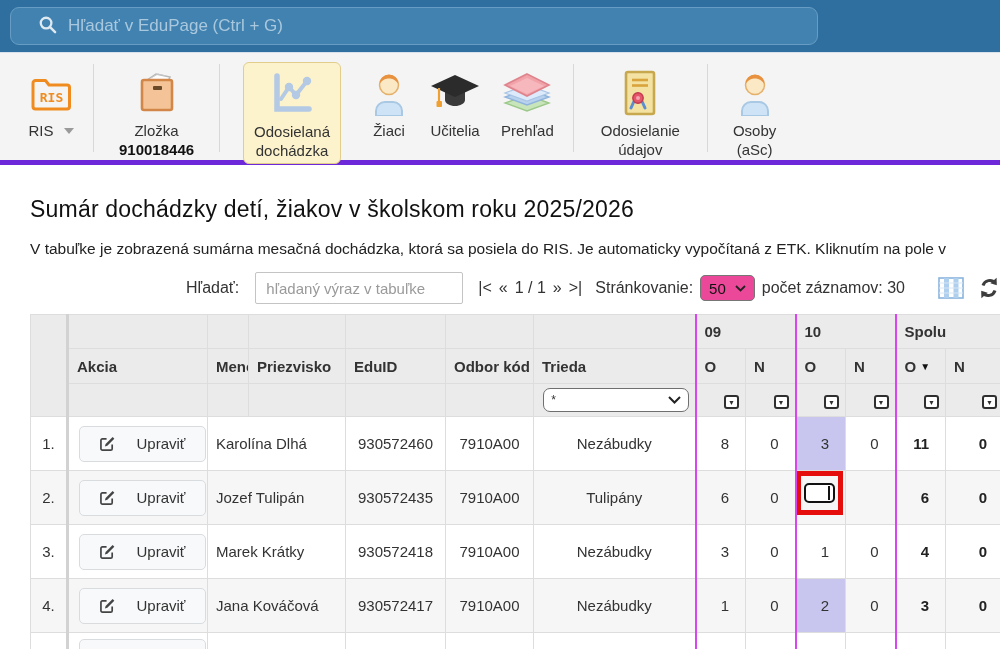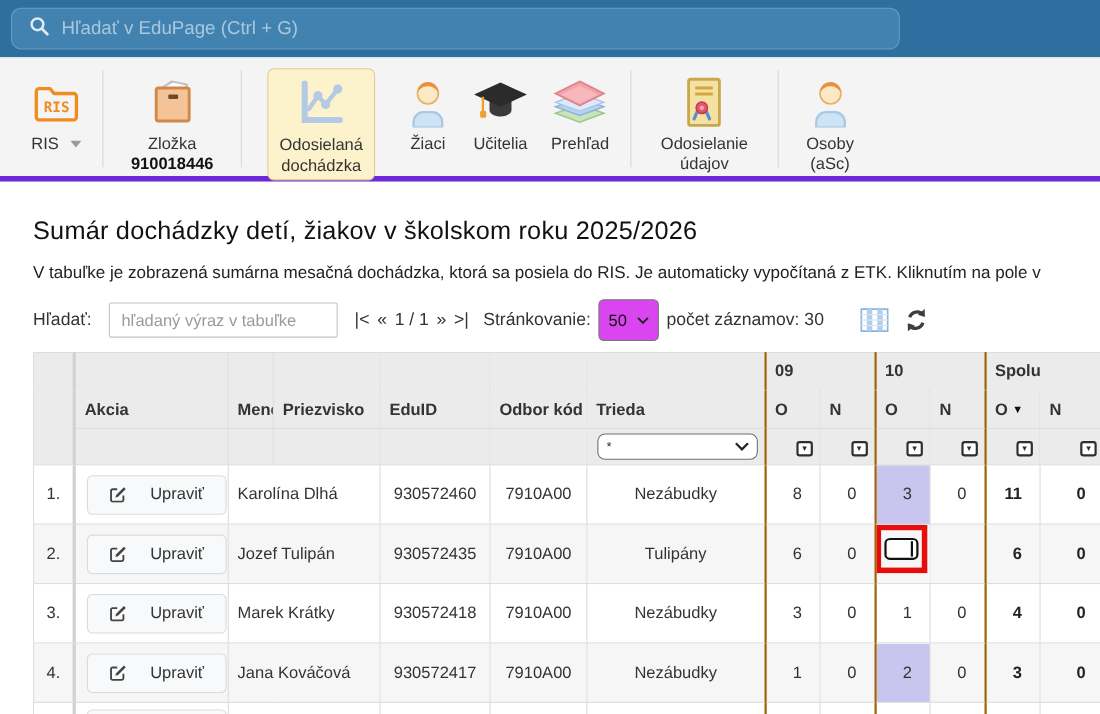--- a/index.html
+++ b/index.html
@@ -2,21 +2,21 @@
 <html><head>
 <meta charset="utf-8">
 <style>
   * { margin:0; padding:0; box-sizing:border-box; }
   html,body { width:1000px; height:649px; overflow:hidden; background:#fff;
     font-family:"Liberation Sans", sans-serif; }
 
   
   .topbar { height:52px; background:#2e6f9f; padding:7px 0 0 10px; }
   .searchpill { width:808px; height:38px; background:#4282b1; border:1px solid #679dc4;
-    border-radius:9px; display:flex; align-items:center; padding-left:15px; gap:11px; }
+    border-radius:9px; display:flex; align-items:center; padding-left:27px; gap:11px; }
   .searchpill input { flex:1; background:transparent; border:none; outline:none;
     font-size:17px; color:#e8f0f6; font-family:"Liberation Sans",sans-serif; }
   .searchpill input::placeholder { color:#a9c8dd; }
 
   
   .toolbar { height:113px; background:#f4f4f4; border-bottom:5px solid #6d28d9;
     border-top:1px solid #d8e2ea; display:flex; align-items:flex-start; padding:9px 0 0 18px; }
   .titem { display:flex; flex-direction:column; align-items:center; padding:3px 10px;
     font-size:15px; color:#333; line-height:19px; text-align:center; cursor:pointer; }
   .titem .ticon { height:56px; display:flex; align-items:center; justify-content:center; }
@@ -27,45 +27,45 @@
   .rislabel { display:flex; align-items:center; gap:10px; }
   .caret { width:0; height:0; border-left:5px solid transparent; border-right:5px solid transparent;
     border-top:6px solid #9a9a9a; display:inline-block; }
 
   
   .content { padding-left:30px; }
   h1.title { font-size:23px; font-weight:400; color:#111; margin-top:31px; letter-spacing:.2px; }
   .desc { margin-top:17px; font-size:15.5px; color:#222; white-space:nowrap; }
 
   
-  .controls { margin-top:14px; display:flex; align-items:center; font-size:16px; color:#333; }
+  .controls { margin-top:14px; display:flex; align-items:center; font-size:16px; color:#333;justify-content:flex-end; }
   .ctl-label { margin-right:16px; }
   .ctl-search { width:208px; height:32px; border:1px solid #c4c4c4; border-radius:2px;
     padding:0 10px; font-size:15px; color:#333; font-family:"Liberation Sans",sans-serif; outline:none; }
   .ctl-search::placeholder { color:#9a9a9a; }
   .pager { margin-left:15px; display:flex; gap:7px; align-items:center; }
   .pager span { cursor:pointer; }
   .pager .pcur { cursor:default; }
   .pglabel { margin-left:13px; }
-  .selbox { border:1px solid #767676; border-radius:5px; height:38px; background:#d946ef;
+  .selbox { border:1px solid #767676; border-radius:5px; height:26px; background:#ec4899;
     display:inline-flex; align-items:center; gap:9px; padding:0 8px; font-size:15px;
     color:#111; cursor:pointer; margin-left:7px; }
   .records { margin-left:7px; }
   .icobtn { margin-left:14px; cursor:pointer; display:inline-flex; }
   .icobtn.first { margin-left:33px; }
 
   
   table.grid { border-collapse:collapse; table-layout:fixed; width:973px; margin-top:10px;
     font-size:15px; color:#333; }
   .grid th, .grid td { border:1px solid #ddd; padding:0; overflow:hidden; }
   .grid thead th { background:#ebebeb; font-weight:bold; text-align:left; padding-left:8px; }
   .hA th { height:34px; }
   .hB th { height:35px; }
   .hC th { height:33px; }
-  .grid .gl { border-left:2px solid #a16207; }
+  .grid .gl { border-left:2px solid #d946ef; }
   .grid .akl { border-left:3px solid #d2d2d2; }
   .spoluO { display:flex; align-items:center; justify-content:space-between; padding-right:8px; }
   .sort { font-size:10px; color:#111; margin-left:4px; margin-right:14px; }
   .fcell { text-align:right !important; padding-right:6px !important; }
   .fbox { display:inline-flex; width:15px; height:14px; border:2px solid #2f2f2f; border-radius:3px;
     background:#fff; align-items:center; justify-content:center; cursor:pointer; }
   .fbox .ft { font-size:7px; color:#2f2f2f; line-height:1; }
   .tfsel { width:146px; height:24px; border:1.5px solid #6f6f6f; border-radius:7px; background:#fff;
     display:inline-flex; align-items:center; justify-content:space-between; padding:0 7px;
     font-size:12px; font-weight:400; cursor:pointer; margin-left:2px; }

